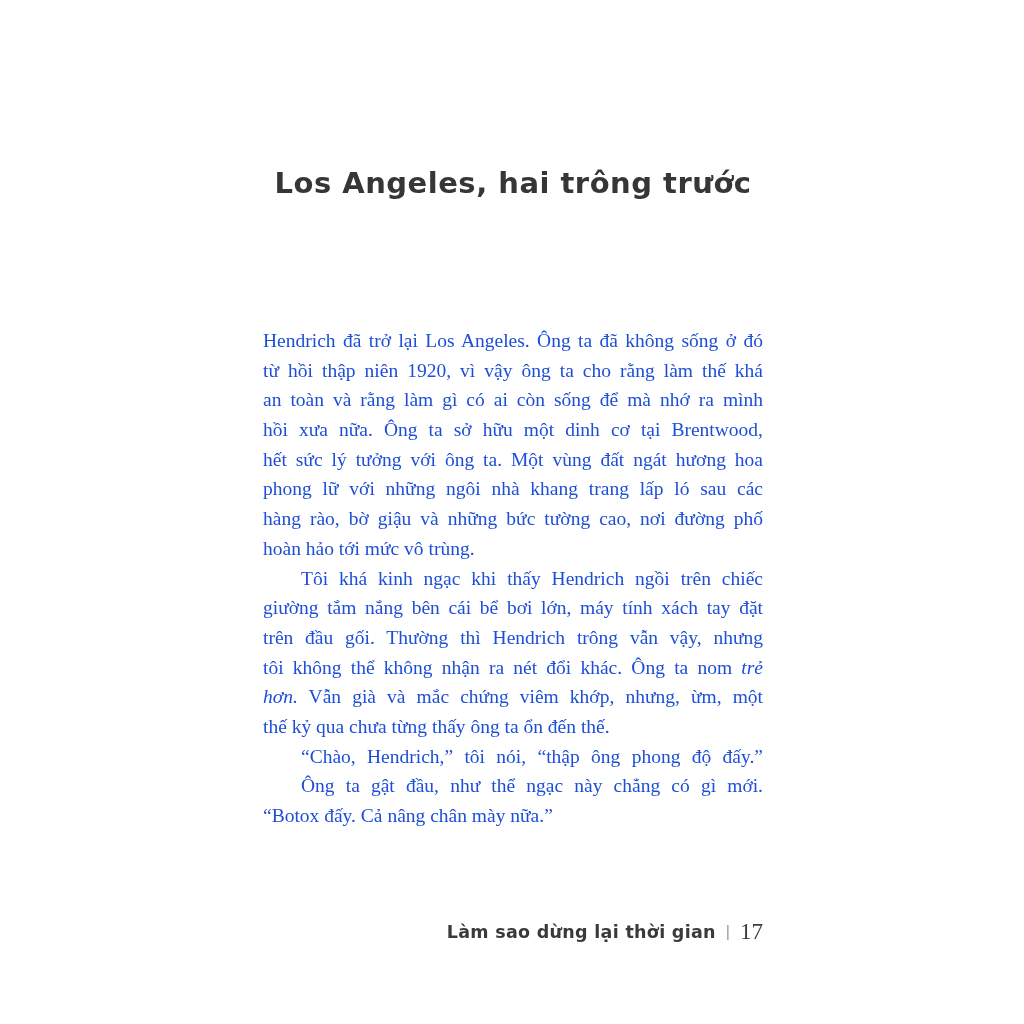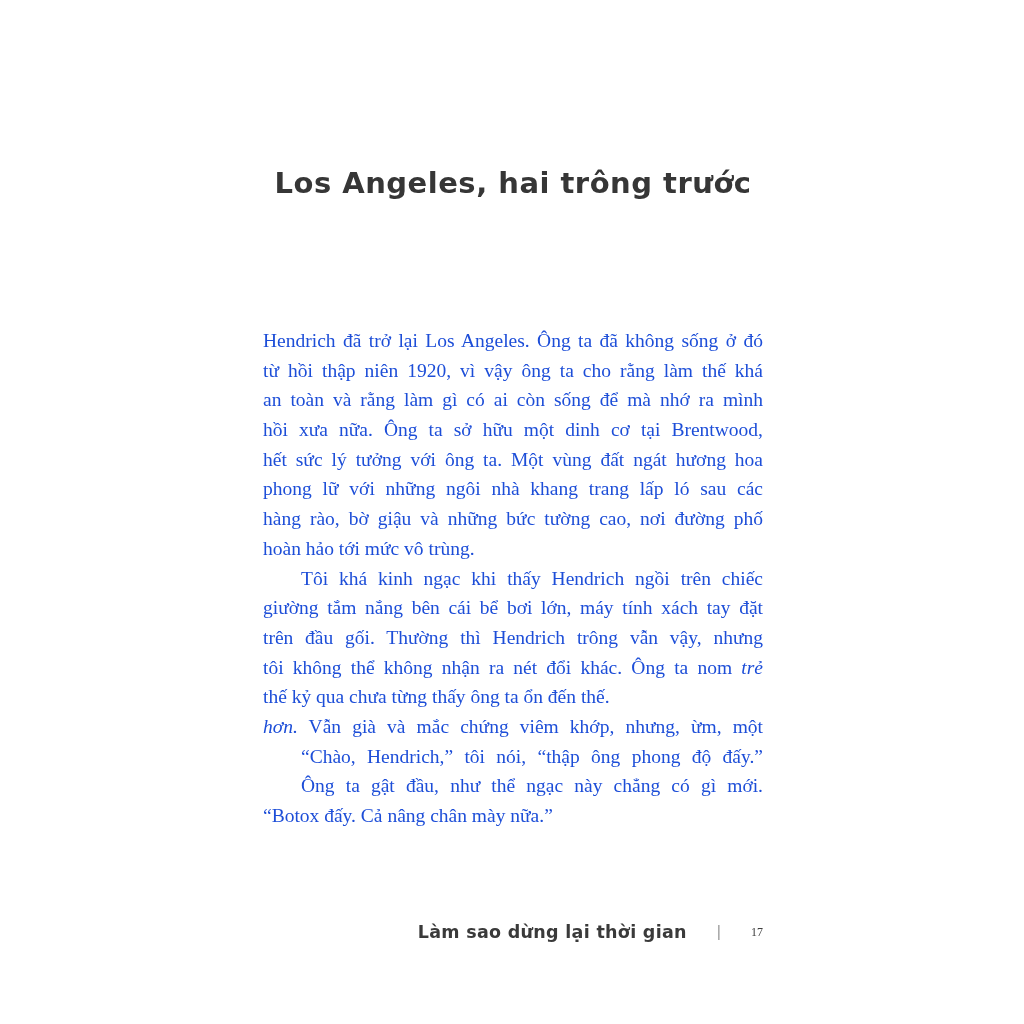--- a/index.html
+++ b/index.html
@@ -53,38 +53,38 @@
   .em {
     font-style: italic;
   }
   .footer {
     position: absolute;
     right: 261px;
     top: 918px;
     height: 28px;
     display: flex;
     align-items: center;
-    gap: 30px;
+    gap: 10px;
   }
   .footer-book-title {
     font-family: "DejaVu Sans", sans-serif;
     font-weight: 700;
     font-size: 17.5px;
     color: #3a3a3a;
     letter-spacing: 0.3px;
   }
   .footer-separator {
     font-family: "Liberation Sans", sans-serif;
     font-weight: 300;
     font-size: 16px;
     color: #9a9a9a;
   }
   .footer-page-number {
     font-family: "Liberation Serif", serif;
-    font-size: 12px;
+    font-size: 23px;
     color: #3e3e3e;
   }
 </style>
 </head>
 <body>
 
 <div id="page">
 
   <div class="chapter-title">Los Angeles, hai trông trước</div>
 
@@ -94,22 +94,22 @@
     <div class="line">an toàn và rằng làm gì có ai còn sống để mà nhớ ra mình</div>
     <div class="line">hồi xưa nữa. Ông ta sở hữu một dinh cơ tại Brentwood,</div>
     <div class="line">hết sức lý tưởng với ông ta. Một vùng đất ngát hương hoa</div>
     <div class="line">phong lữ với những ngôi nhà khang trang lấp ló sau các</div>
     <div class="line">hàng rào, bờ giậu và những bức tường cao, nơi đường phố</div>
     <div class="line last">hoàn hảo tới mức vô trùng.</div>
     <div class="line indent">Tôi khá kinh ngạc khi thấy Hendrich ngồi trên chiếc</div>
     <div class="line">giường tắm nắng bên cái bể bơi lớn, máy tính xách tay đặt</div>
     <div class="line">trên đầu gối. Thường thì Hendrich trông vẫn vậy, nhưng</div>
     <div class="line"><span>tôi không thể không nhận ra nét đổi khác. Ông ta nom </span><span class="em">trẻ</span></div>
+    <div class="line"><span class="em">hơn.</span><span> Vẫn già và mắc chứng viêm khớp, nhưng, ừm, một</span></div>
     <div class="line last">thế kỷ qua chưa từng thấy ông ta ổn đến thế.</div>
-    <div class="line"><span class="em">hơn.</span><span> Vẫn già và mắc chứng viêm khớp, nhưng, ừm, một</span></div>
     <div class="line indent">“Chào, Hendrich,” tôi nói, “thập ông phong độ đấy.”</div>
     <div class="line indent">Ông ta gật đầu, như thể ngạc này chẳng có gì mới.</div>
     <div class="line last">“Botox đấy. Cả nâng chân mày nữa.”</div>
   </div>
 
   <div class="footer">
     <span class="footer-book-title">Làm sao dừng lại thời gian</span>
     <span class="footer-separator">|</span>
     <span class="footer-page-number">17</span>
   </div>

